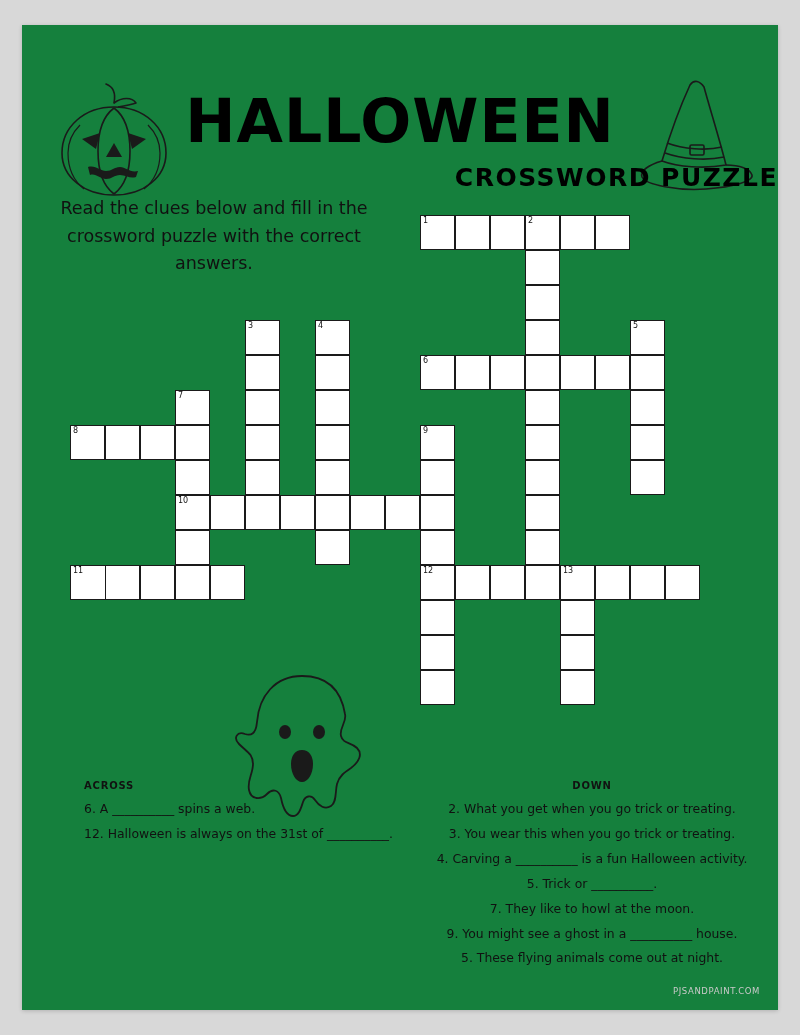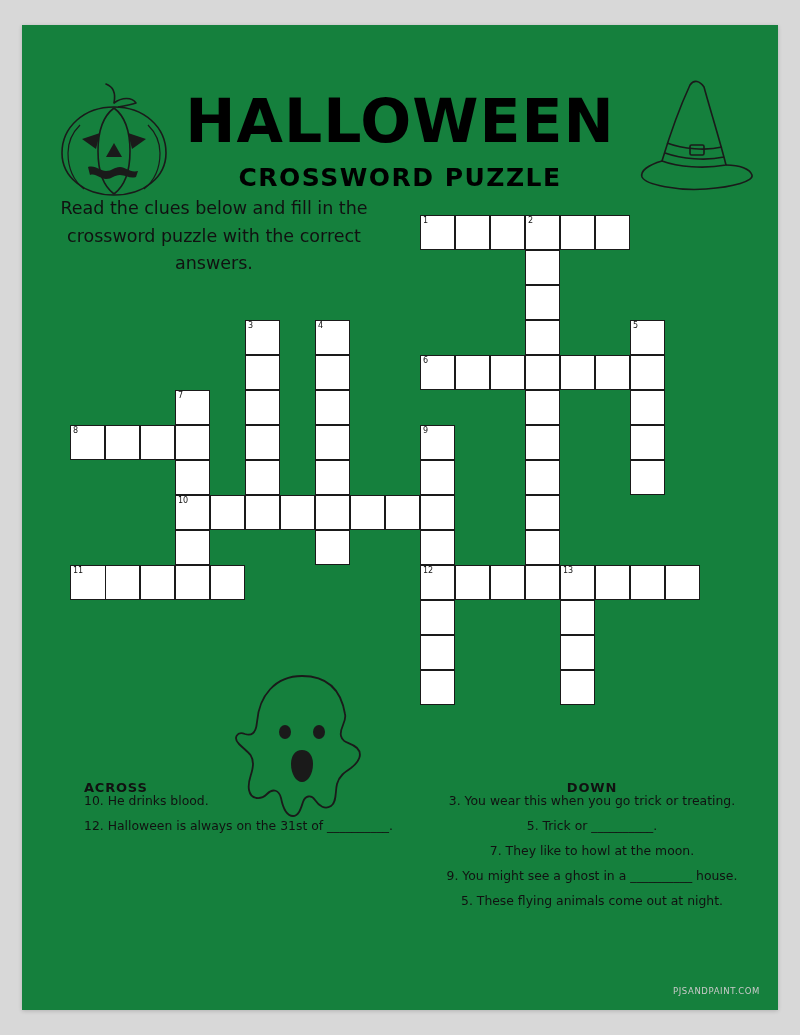--- a/index.html
+++ b/index.html
@@ -41,21 +41,21 @@
     font-weight: bold;
     font-size: 60px;
     letter-spacing: 1px;
     color: #000;
     line-height: 1;
   }
   #subtitle {
     position: absolute;
     left: 0; top: 98px;
     width: 756px;
-    text-align: center;
+    text-align: right;
     font-family: "DejaVu Sans", sans-serif;
     font-weight: bold;
     font-size: 25px;
     letter-spacing: 1.5px;
     color: #000;
   }
   #pumpkin { position: absolute; left: 22px; top: 16px; }
   #hat { position: absolute; right: 14px; top: 10px; }
 
   
@@ -102,22 +102,23 @@
   .clue-col {
     position: absolute;
     font-family: "DejaVu Sans", sans-serif;
     color: #111;
   }
   #across-col { left: 62px; top: 755px; width: 330px; }
   #down-col  { left: 400px; top: 755px; width: 340px; text-align: center; }
   .clue-head {
     font-family: "DejaVu Sans", sans-serif;
     font-weight: bold;
-    font-size: 13px;
+    font-size: 10px;
     letter-spacing: 0.8px;
+    margin-bottom: 12px;
   }
   .clue {
     font-size: 12.4px;
     line-height: 1;
     margin-bottom: 12.5px;
     white-space: nowrap;
   }
   #footer-brand {
     position: absolute;
     right: 18px;
@@ -279,27 +280,29 @@
                  C132 92 136 84 130 78 C124 72 116 74 114 66 C112 58 120 52 118 44
                  C114 20 100 6 75 6 Z" stroke-linejoin="round"></path>
         <ellipse cx="58" cy="62" rx="6" ry="7" fill="#1a1a1a" stroke="none"></ellipse>
         <ellipse cx="92" cy="62" rx="6" ry="7" fill="#1a1a1a" stroke="none"></ellipse>
         <path d="M75 80 C68 80 64 86 64 94 C64 104 69 112 75 112 C81 112 86 104 86 94 C86 86 82 80 75 80 Z" fill="#1a1a1a" stroke="none"></path>
       </svg>
     </div>
 
     <div id="across-col" class="clue-col">
       <div class="clue-head">ACROSS</div>
-      <div class="clue">10. He drinks blood.</div>
+      <div class="clue">6. A __________ spins a web.</div>
       <div class="clue">12. Halloween is always on the 31st of __________.</div>
     </div>
 
     <div id="down-col" class="clue-col">
       <div class="clue-head">DOWN</div>
+      <div class="clue">2. What you get when you go trick or treating.</div>
       <div class="clue">3. You wear this when you go trick or treating.</div>
+      <div class="clue">4. Carving a __________ is a fun Halloween activity.</div>
       <div class="clue">5. Trick or __________.</div>
       <div class="clue">7. They like to howl at the moon.</div>
       <div class="clue">9. You might see a ghost in a __________ house.</div>
       <div class="clue">5. These flying animals come out at night.</div>
     </div>
 
     <div id="footer-brand">PJSANDPAINT.COM</div>
 
   </div>
 </div>

